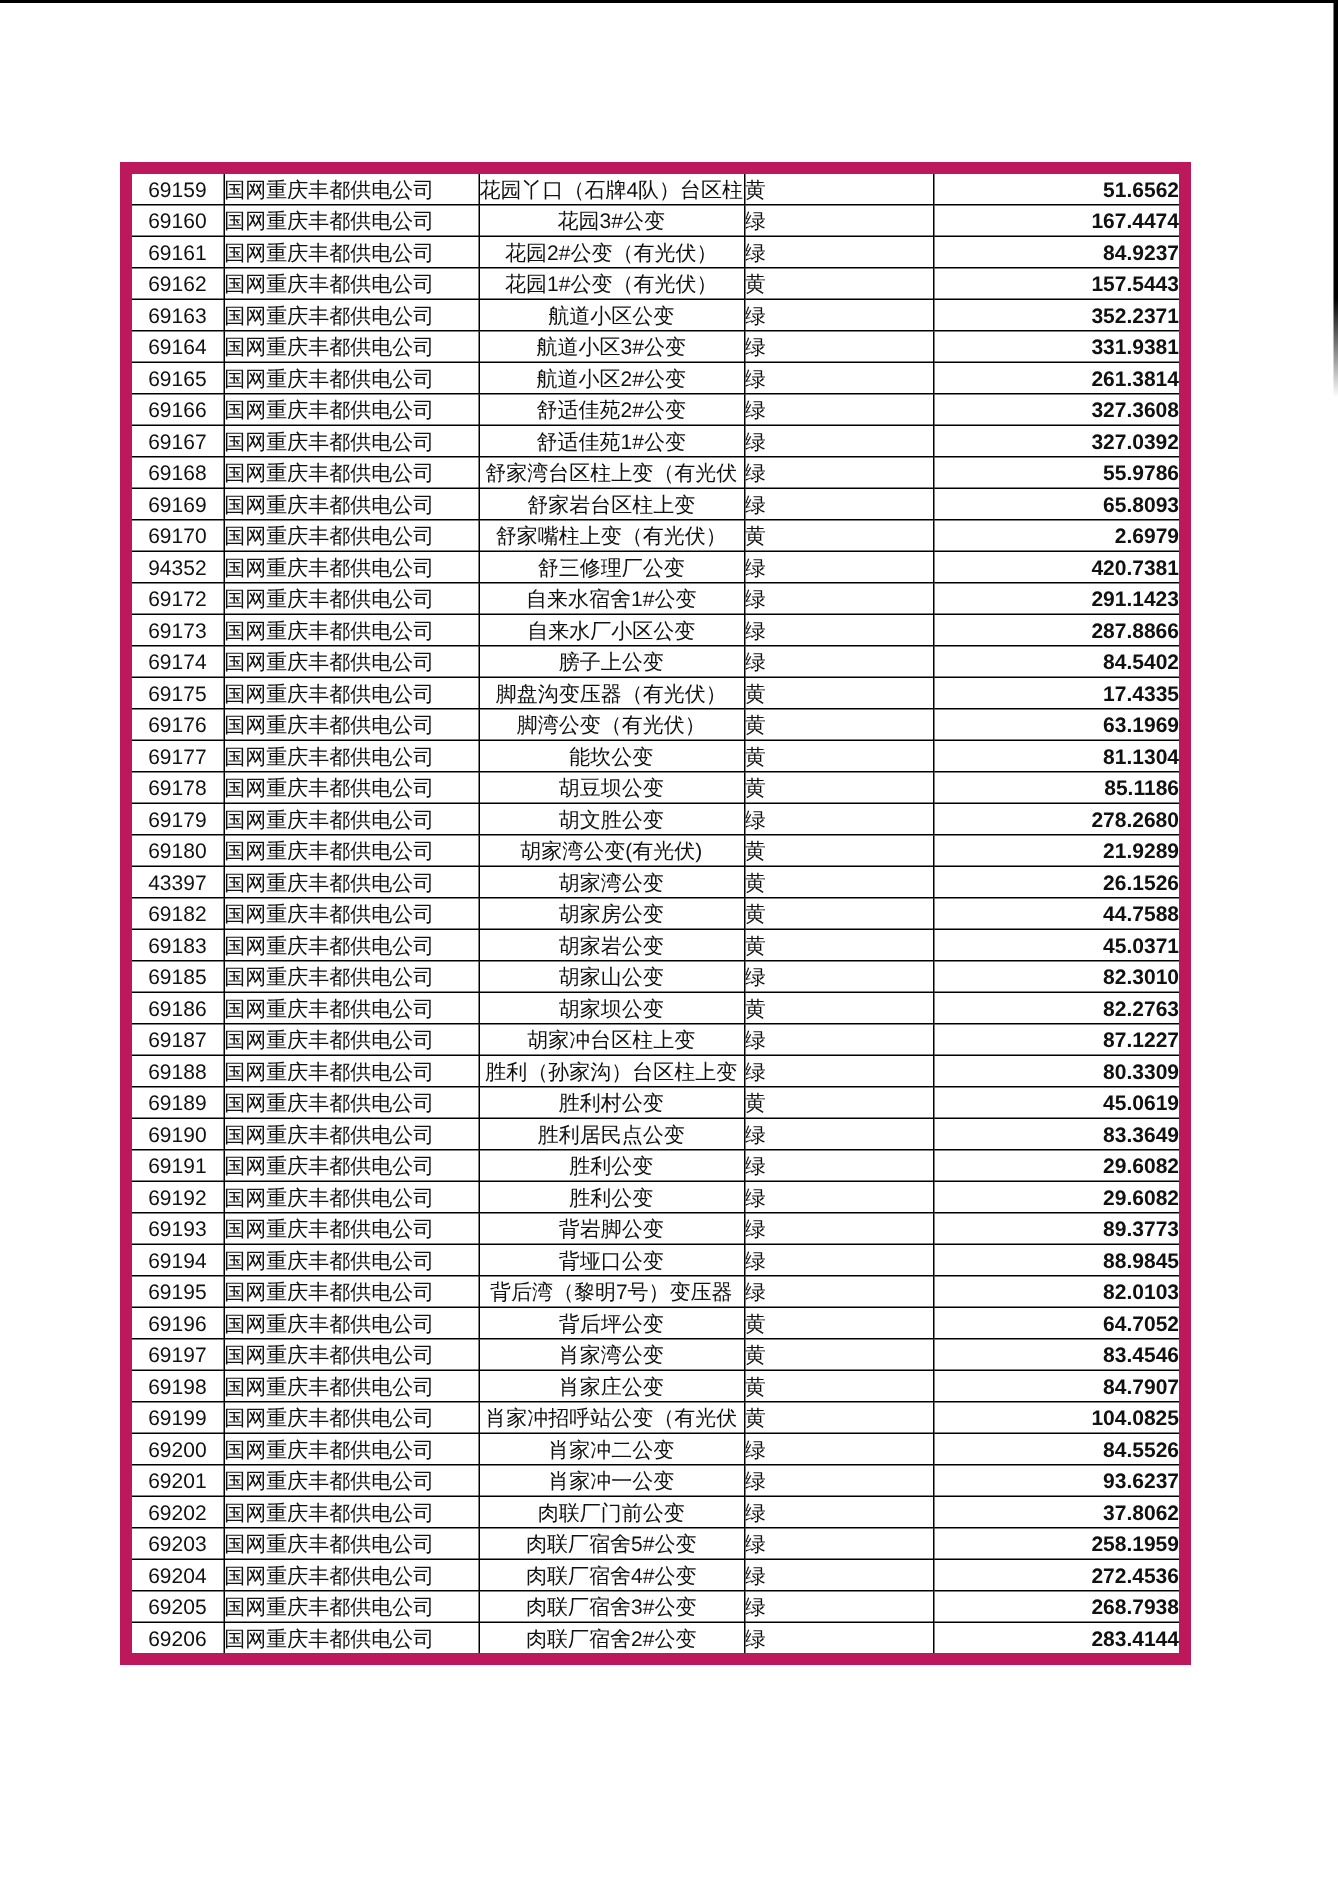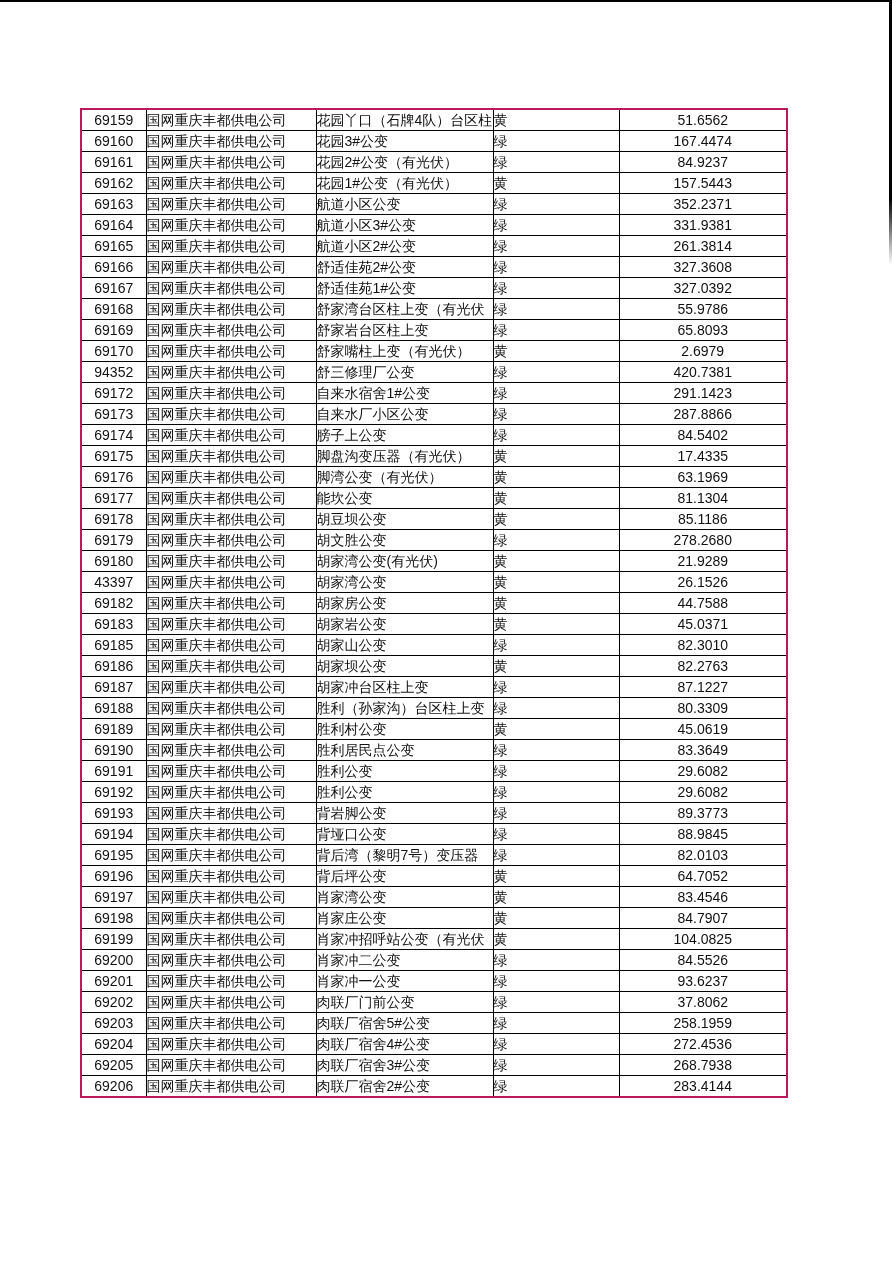--- a/index.html
+++ b/index.html
@@ -24,37 +24,37 @@
     background: linear-gradient(to bottom, #000000 75%, rgba(0,0,0,0));
   }
   table.sheet {
     position: absolute;
     left: 80px;
     top: 108px;
     width: 706px;
     height: 782px;
     border-collapse: collapse;
     table-layout: fixed;
-    border: 2px solid #be185d;
+    border: 8px solid #be185d;
   }
   table.sheet td {
     border: 1px solid #000000;
     padding: 0;
     font-size: 14px;
     line-height: 20px;
     color: #111111;
     white-space: nowrap;
     overflow: hidden;
     height: 19px;
   }
   td.c0 { text-align: center; }
   td.c1 { text-align: left; padding-left: 3px; margin-left: 16px; }
-  td.c2 { text-align: left; padding-left: 3px; }
+  td.c2 { text-align: center; padding-left: 3px; }
   td.c3 { text-align: left; padding-left: 2px; }
-  td.c4 { text-align: center; }
+  td.c4 { text-align: right; font-weight: bold; }
 </style>
 </head>
 <body>
 
 <div class="top-edge-line"></div>
 <div class="right-edge-strip"></div>
 
 <table class="sheet">
   <colgroup>
     <col style="width:65px">

